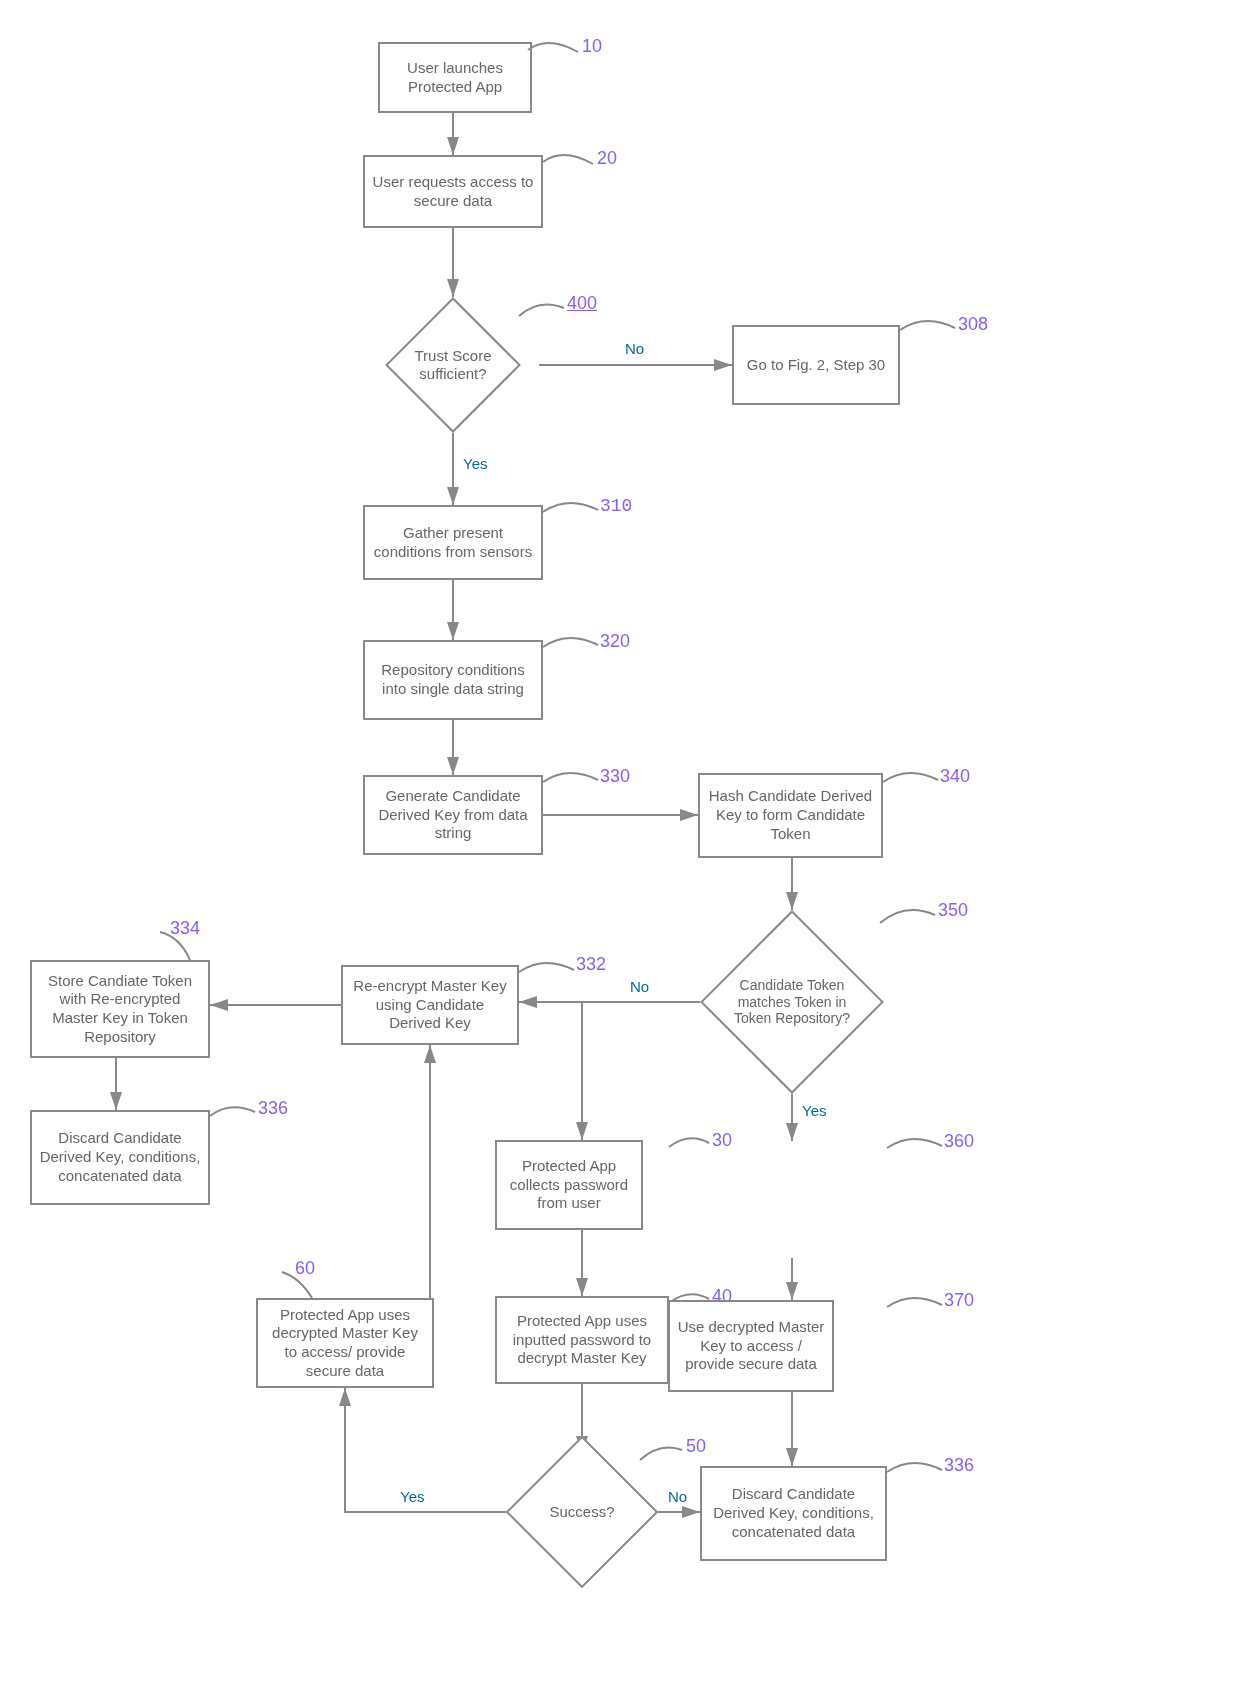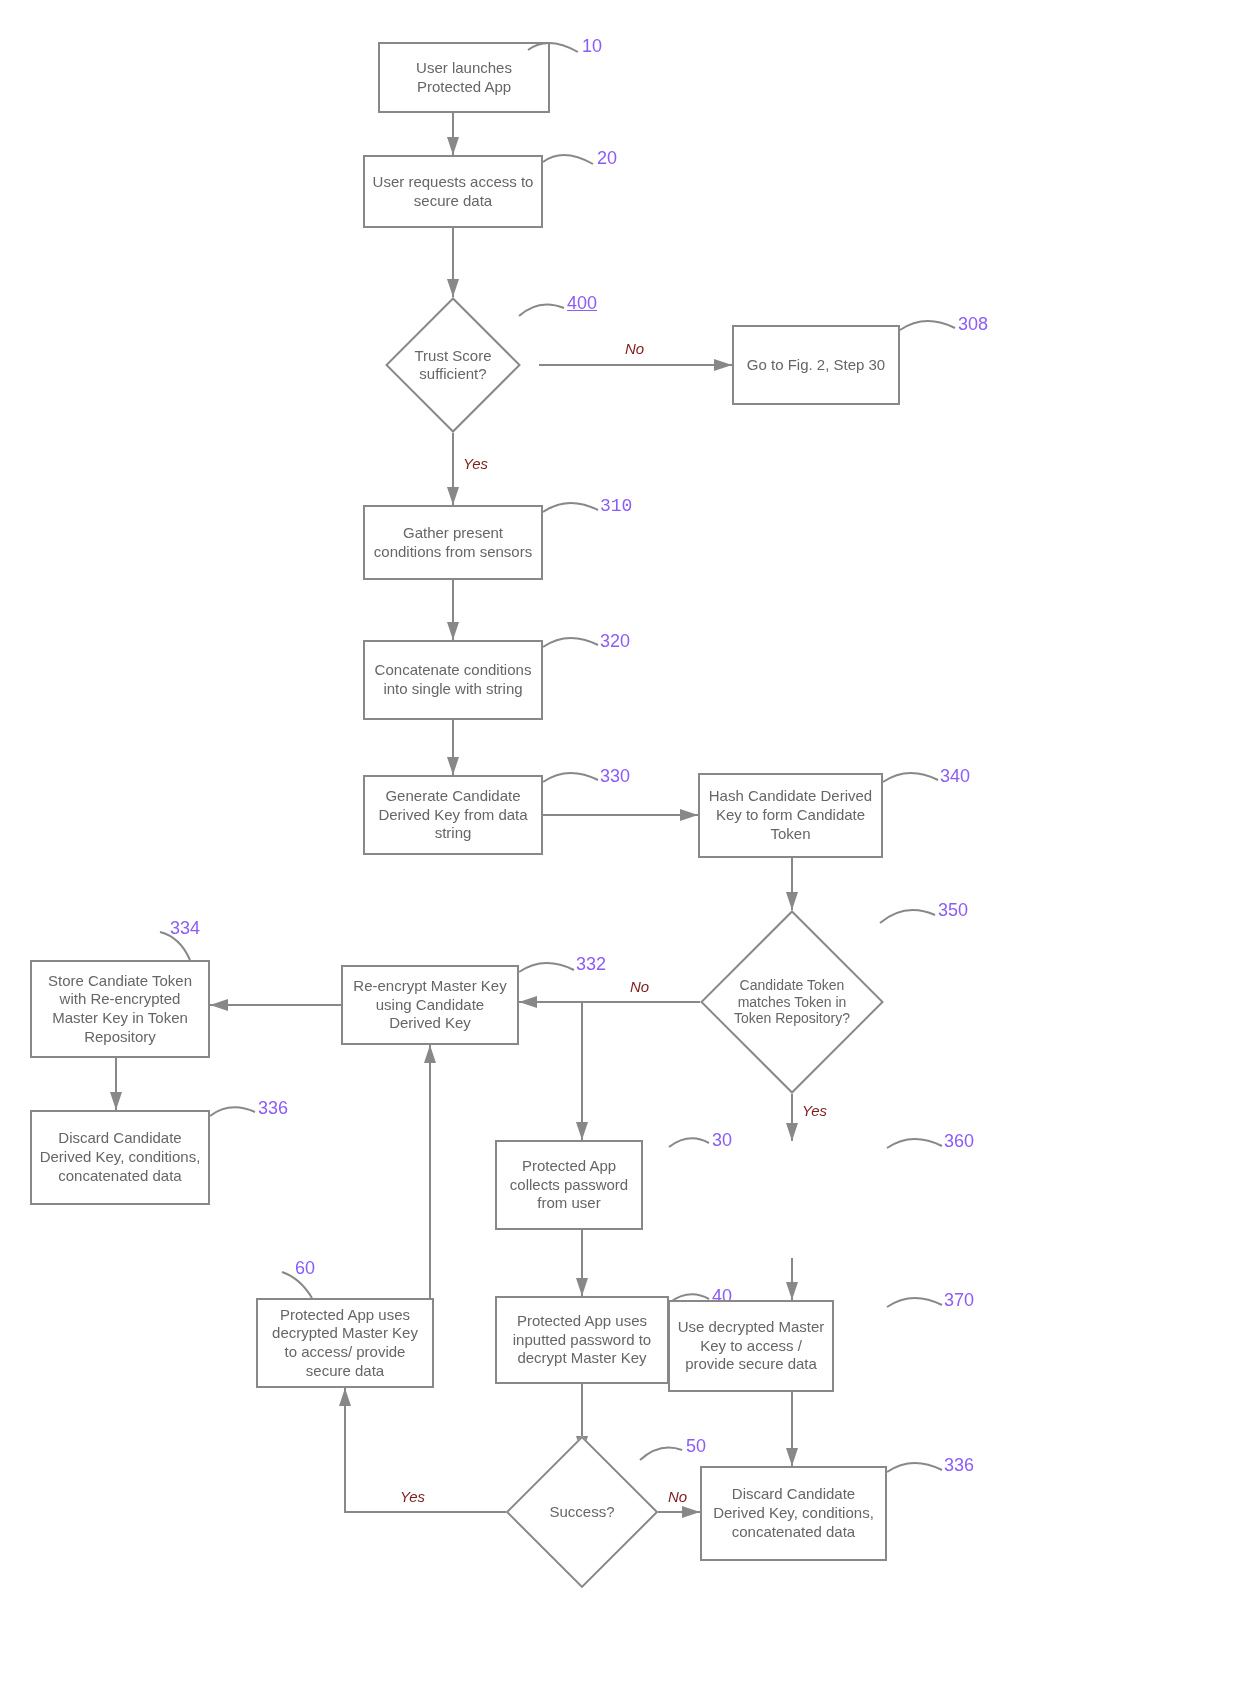--- a/index.html
+++ b/index.html
@@ -47,22 +47,21 @@
     box-sizing: border-box;
   }
   .num {
     position: absolute;
     font-size: 18px;
     color: #8b5cf6;
   }
   .edge {
     position: absolute;
     font-size: 15px;
-    color: #7f1d1d;
-    font-style: italic;
+    color: #0369a1;
   }
   svg.lead {
     position: absolute;
     overflow: visible;
     pointer-events: none;
   }
   svg.lead path {
     fill: none;
     stroke: #888;
     stroke-width: 2;
@@ -127,21 +126,21 @@
 
     <line x1="430" y1="1298" x2="430" y2="1045" marker-end="url(#ah)"></line>
 
     <line x1="658" y1="1512" x2="700" y2="1512" marker-end="url(#ah)"></line>
 
     <line x1="792" y1="1258" x2="792" y2="1300" marker-end="url(#ah)"></line>
 
     <line x1="792" y1="1392" x2="792" y2="1466" marker-end="url(#ah)"></line>
   </svg>
 
-  <div class="box" style="left:378px; top:42px; width:172px; height:71px;">
+  <div class="box" style="left:378px; top:42px; width:154px; height:71px;">
     <span>User launches Protected App</span>
   </div>
   <svg class="lead" style="left:528px; top:40px;" width="70" height="30">
       <path d="M0 10 Q 20 -5 50 12"></path>
     </svg>
   <div class="num" style="left:582px; top:36px;">10</div>
 
   <div class="box" style="left:363px; top:155px; width:180px; height:73px;">
     <span>User requests access to secure data</span>
   </div>
@@ -172,21 +171,21 @@
 
   <div class="box" style="left:363px; top:505px; width:180px; height:75px;">
     <span>Gather present conditions from sensors</span>
   </div>
   <svg class="lead" style="left:543px; top:500px;" width="70" height="30">
       <path d="M0 12 Q 25 -5 55 10"></path>
     </svg>
   <div class="num" style="left:600px; top:496px;font-family:Liberation Mono, monospace;">310</div>
 
   <div class="box" style="left:363px; top:640px; width:180px; height:80px;">
-    <span>Concatenate conditions into single with string</span>
+    <span>Repository conditions into single data string</span>
   </div>
   <svg class="lead" style="left:543px; top:635px;" width="70" height="30">
       <path d="M0 12 Q 25 -5 55 10"></path>
     </svg>
   <div class="num" style="left:600px; top:631px;">320</div>
 
   <div class="box" style="left:363px; top:775px; width:180px; height:80px;">
     <span>Generate Candidate Derived Key from data string</span>
   </div>
   <svg class="lead" style="left:543px; top:770px;" width="70" height="30">

